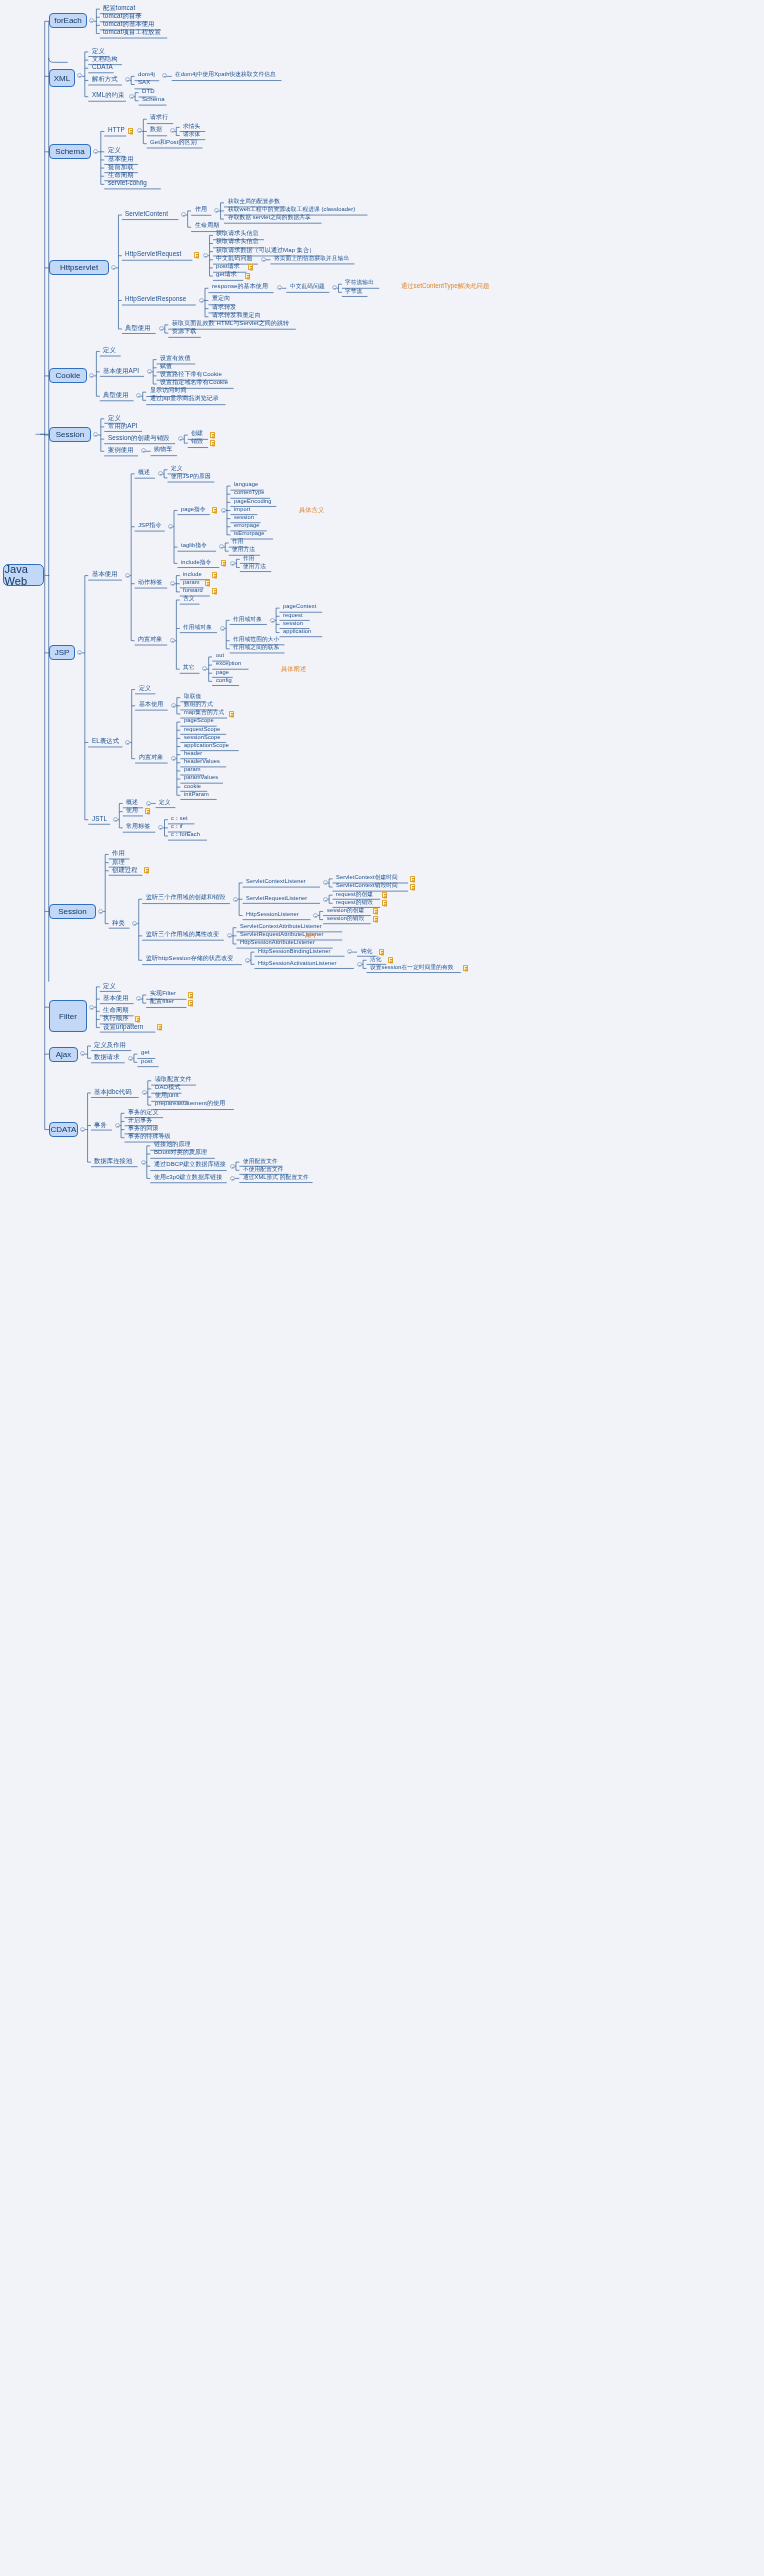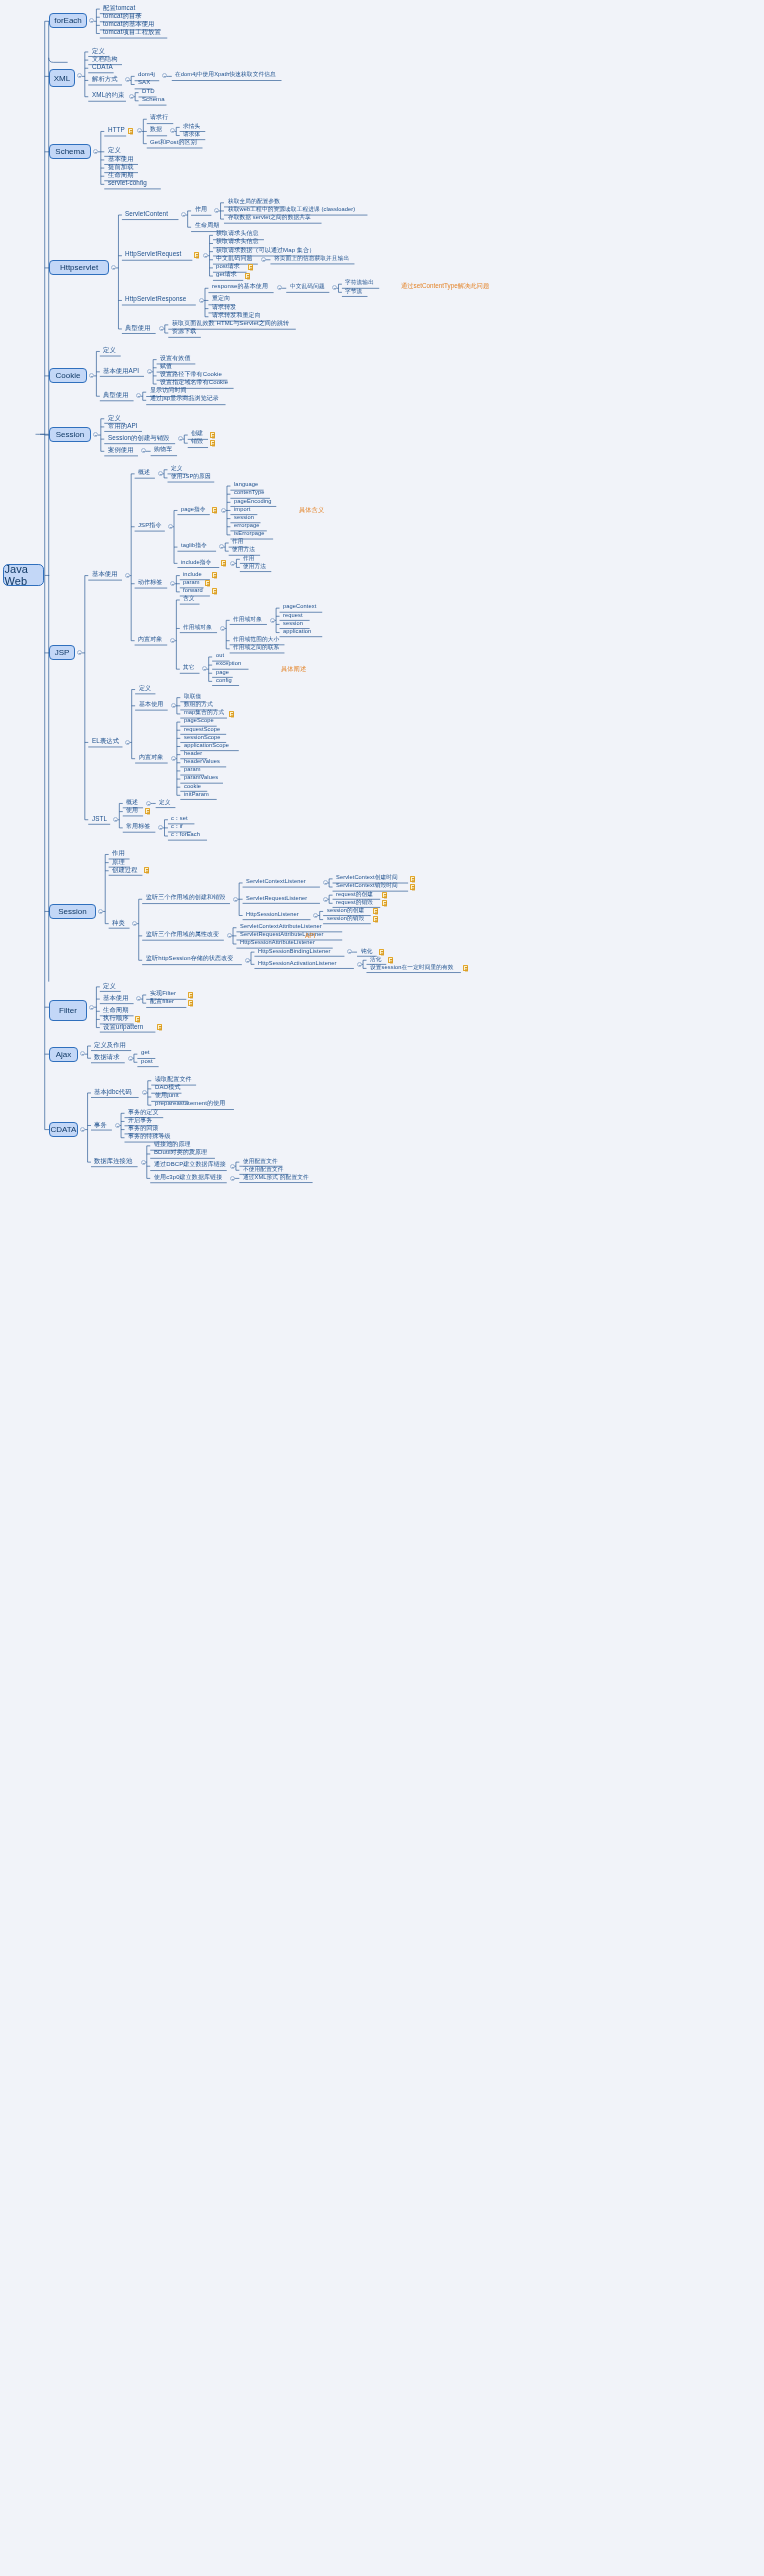--- a/index.html
+++ b/index.html
@@ -855,21 +855,21 @@
     <div class="txt-node sm" style="left: 258px; top: 948px; font-size: 5.7px;">HttpSessionBindingListener</div>
     <div class="toggle" style="left: 347px; top: 949px;"></div>
     <div class="txt-node sm" style="left: 361px; top: 948px; font-size: 5.7px;">钝化</div>
     <div class="badge note" style="left: 379px; top: 949px;"></div>
     <div class="txt-node sm" style="left: 258px; top: 960px; font-size: 5.7px;">HttpSessionActivationListener</div>
     <div class="toggle" style="left: 357px; top: 962px;"></div>
     <div class="txt-node sm" style="left: 370px; top: 956px; font-size: 5.7px;">活化</div>
     <div class="badge note" style="left: 388px; top: 957px;"></div>
     <div class="txt-node sm" style="left: 370px; top: 964px; font-size: 5.7px;">设置session在一定时间里的有效</div>
     <div class="badge note" style="left: 463px; top: 965px;"></div>
-    <div class="box-node" style="left: 49px; top: 1000px; width: 38px; height: 21px;">
+    <div class="box-node" style="left: 49px; top: 1000px; width: 38px; height: 32px;">
       <span>Filter</span>
     </div>
     <div class="toggle" style="left: 89px; top: 1005px;"></div>
     <div class="txt-node" style="left: 103px; top: 982px; font-size: 6.3px;">定义</div>
     <div class="txt-node" style="left: 103px; top: 994px; font-size: 6.3px;">基本使用</div>
     <div class="toggle" style="left: 136px; top: 996px;"></div>
     <div class="txt-node" style="left: 150px; top: 990px; font-size: 6px;">实现Filter</div>
     <div class="badge note" style="left: 188px; top: 992px;"></div>
     <div class="txt-node" style="left: 150px; top: 998px; font-size: 6px;">配置filter</div>
     <div class="badge note" style="left: 188px; top: 1000px;"></div>

